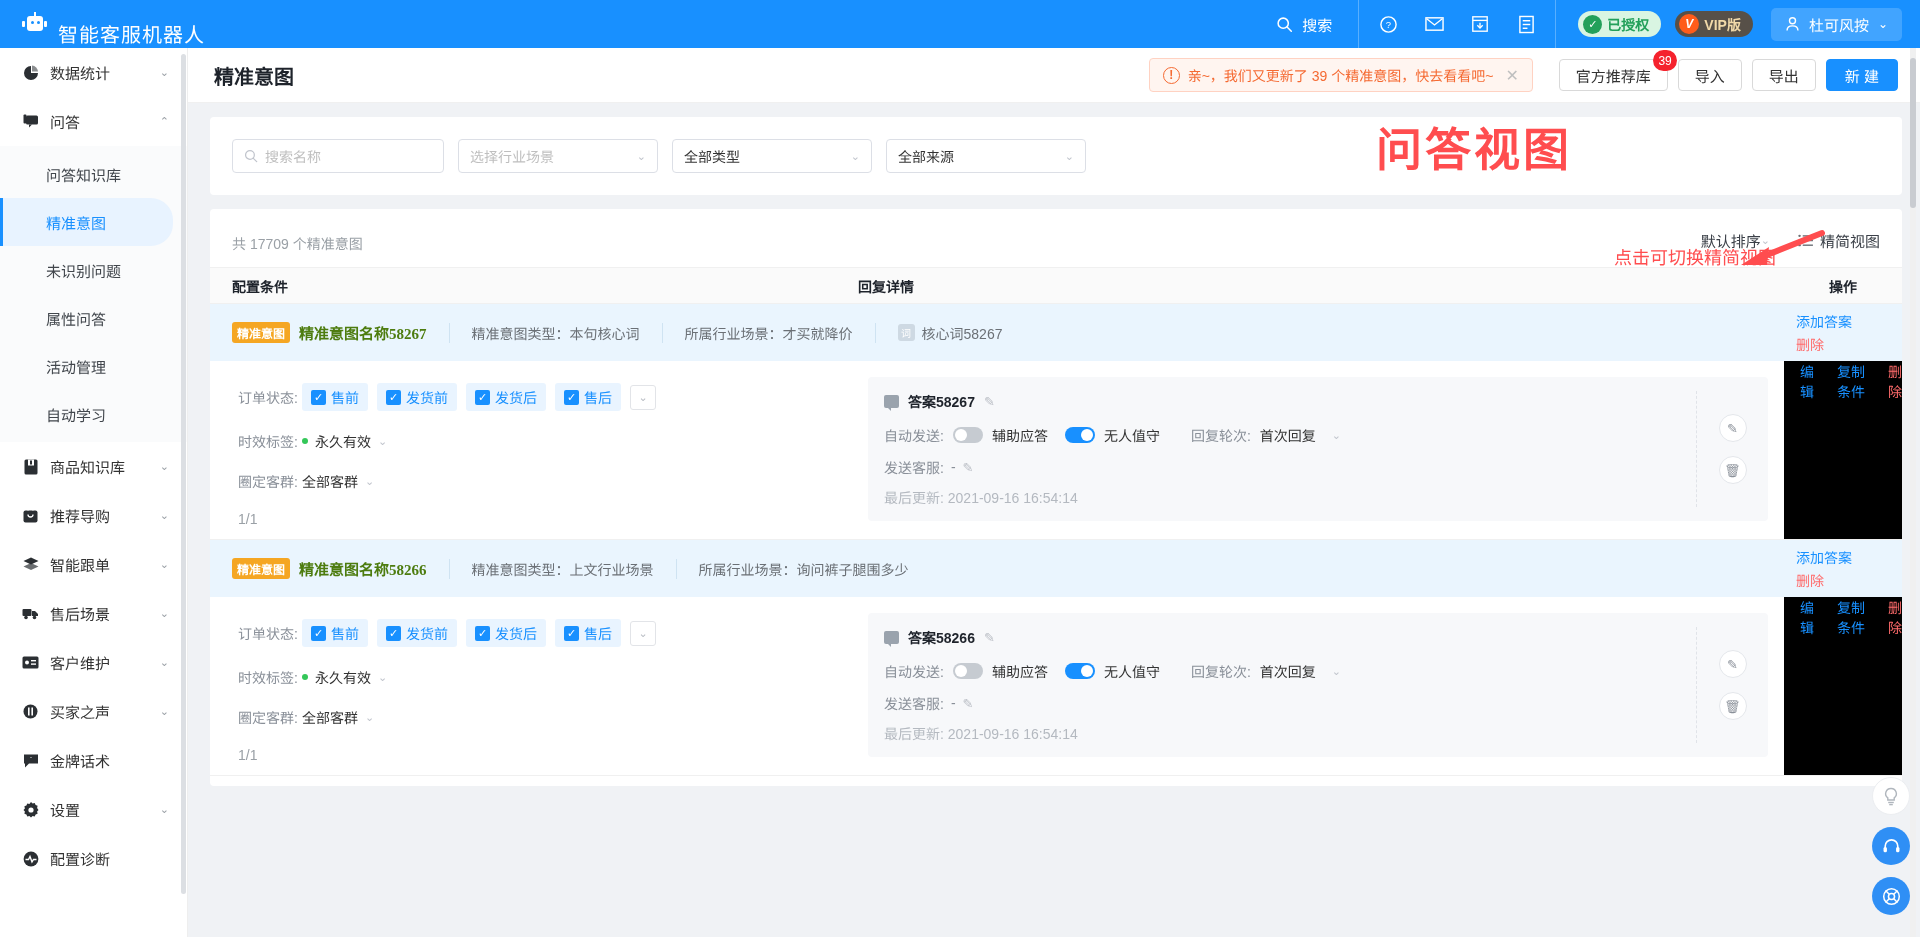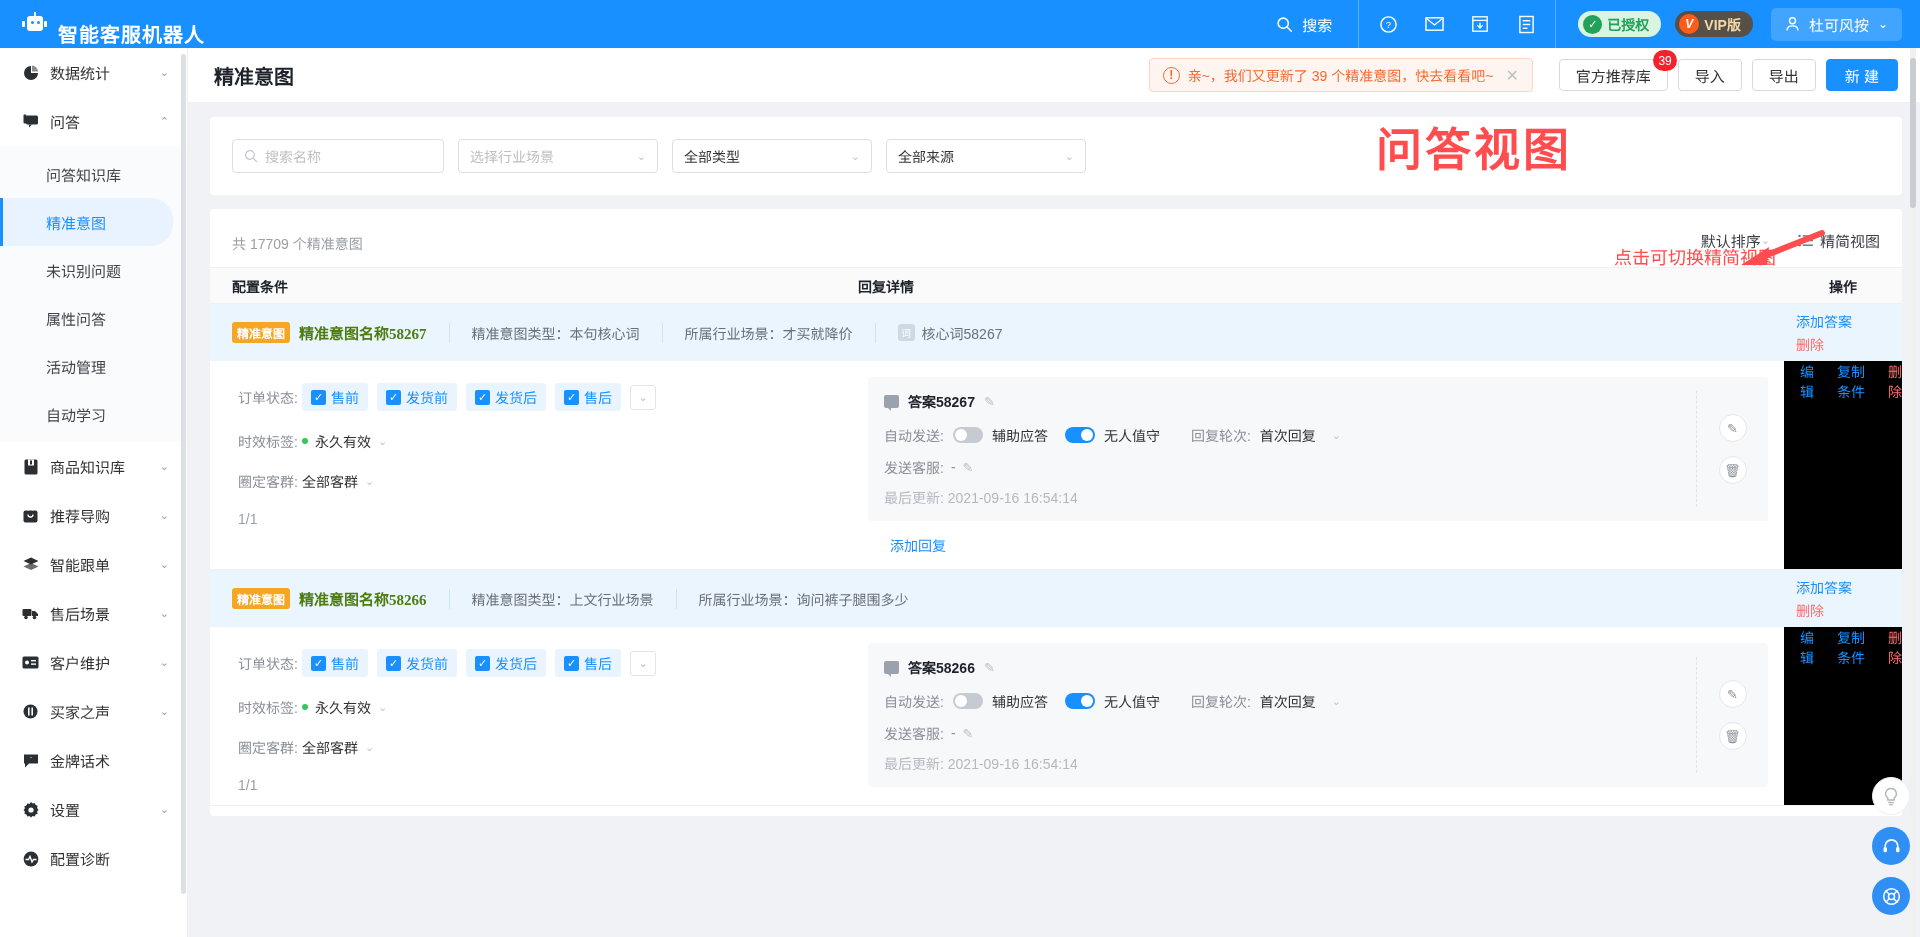--- a/index.html
+++ b/index.html
@@ -10,21 +10,21 @@
     font-size:14px; color:#333; background:#f0f2f5;
     overflow:hidden;
   }
 
   
   .topbar{
     height:48px; background:#1890ff; display:flex; align-items:center;
     color:#fff; position:relative; z-index:50;
   }
   .brand{ display:flex; align-items:center; gap:10px; padding-left:22px; width:188px; }
-  .brand-name{ font-size:20px; font-weight:bold; letter-spacing:1px; white-space:nowrap;margin-top:19px;}
+  .brand-name{ font-size:20px; font-weight:normal; letter-spacing:1px; white-space:nowrap;margin-top:19px;}
   .robot-ico{ width:26px; height:24px; position:relative; flex:none;}
   .robot-ico .body{ position:absolute; left:5px; top:4px; width:16px; height:15px; background:#fff; border-radius:3px;}
   .robot-ico .eye{ position:absolute; top:9px; width:3px;height:3px;background:#1890ff;border-radius:50%;}
   .robot-ico .eye.l{ left:9px;} .robot-ico .eye.r{ left:15px;}
   .robot-ico .ant{ position:absolute; left:12px; top:0px; width:2px;height:5px;background:#fff;}
   .robot-ico .ear{ position:absolute; top:9px; width:3px;height:6px;background:#fff;border-radius:1px;}
   .robot-ico .ear.l{left:0;} .robot-ico .ear.r{left:22px;}
 
   .topbar-spacer{ flex:1; }
   .top-search{
@@ -677,21 +677,20 @@
                   <div class="ans-upd">
                     <span>最后更新:</span>
                     <span>2021-09-16 16:54:14</span>
                   </div>
                 </div>
                 <div class="rb-right">
                   <span class="circ-btn">✎</span>
                   <span class="circ-btn">🗑</span>
                 </div>
               </div>
-              <div class="addreply">添加回复</div>
             </div>
 
             <div class="op-col">
               <span class="lnk">编辑</span>
               <span class="lnk">复制条件</span>
               <span class="lnk danger">删除</span>
             </div>
           </div>
         </div>
 

